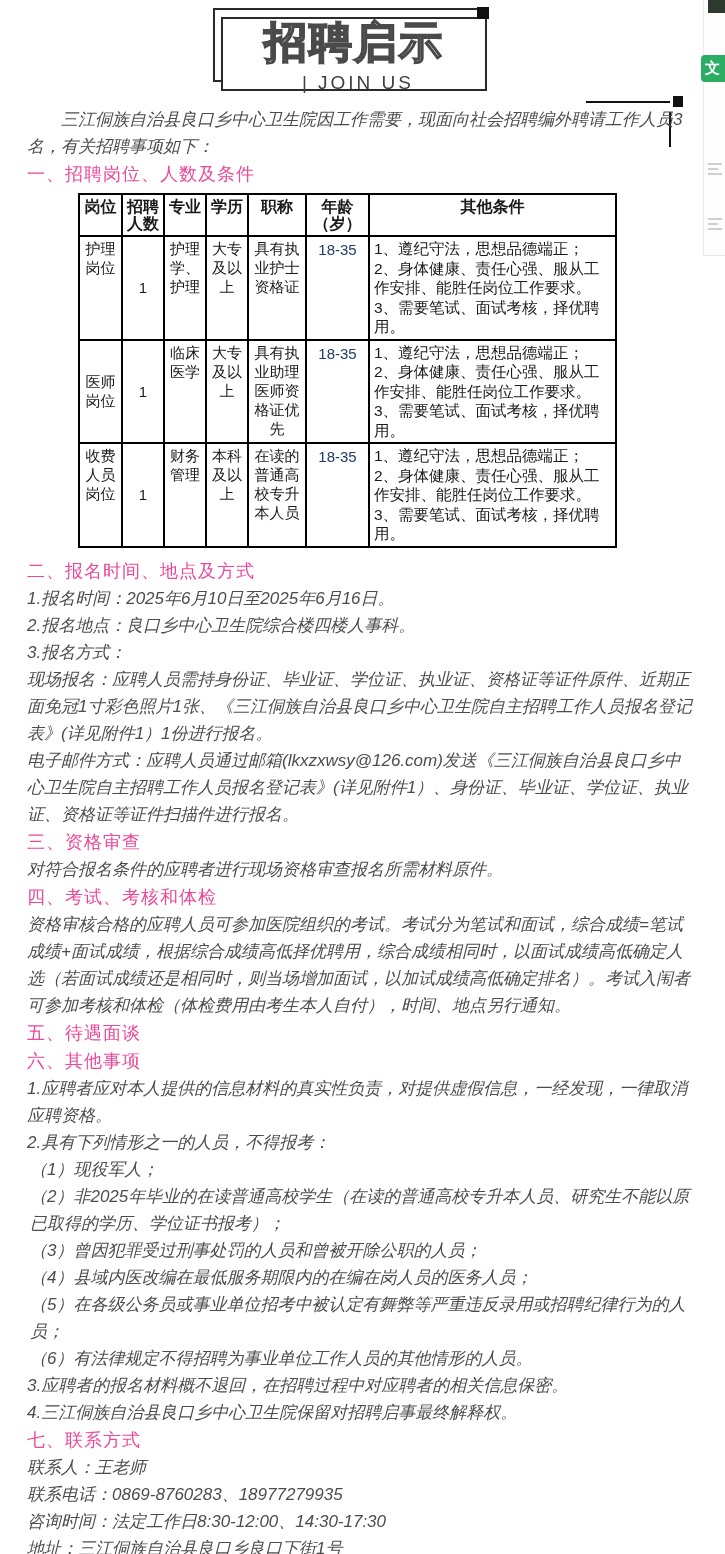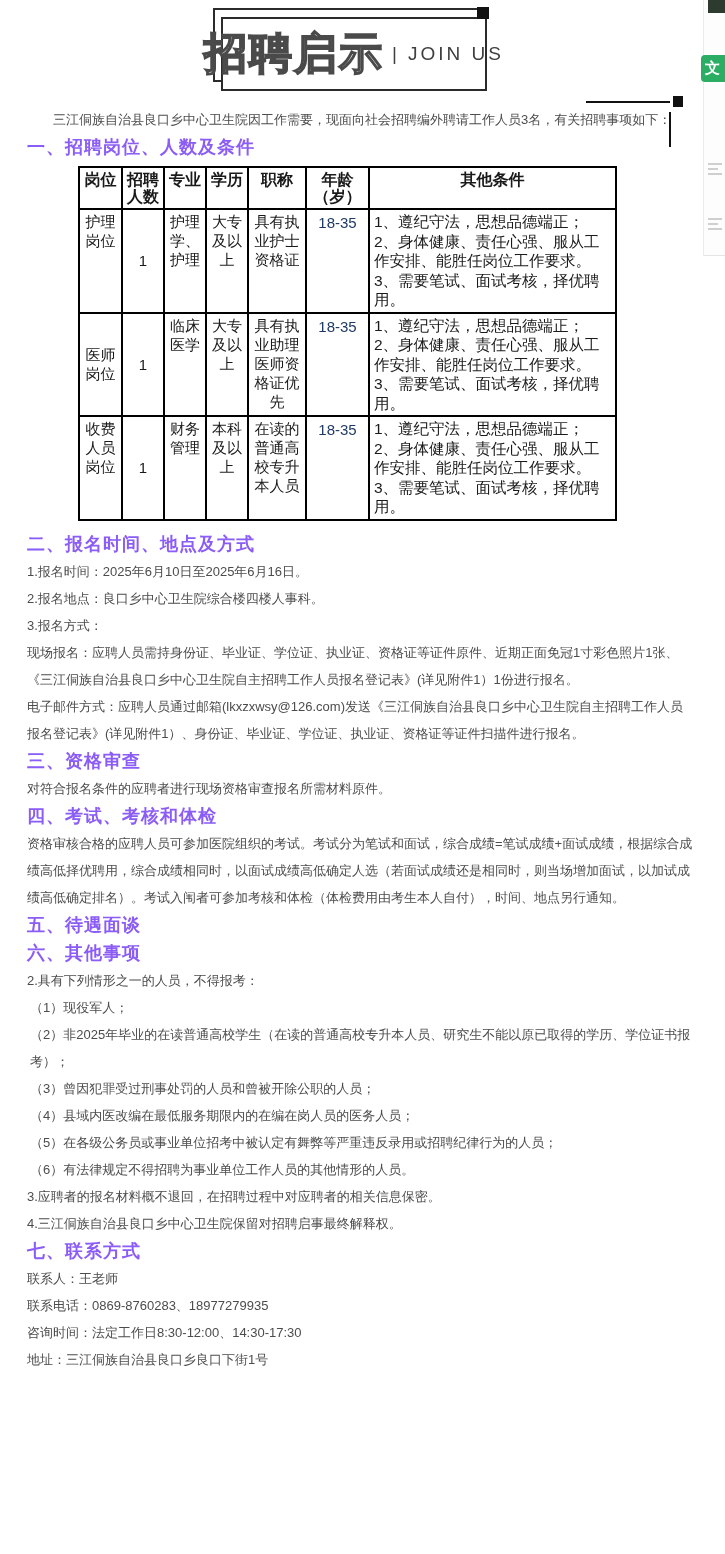--- a/index.html
+++ b/index.html
@@ -19,20 +19,21 @@
     width: 266px; height: 74px;
     border: 2px solid #2b2b2b;
   }
   .title-box .inner {
     position: absolute; left: 6px; top: 7px;
     width: 266px; height: 74px;
     border: 2px solid #2b2b2b;
     background: #ffffff;
     display: flex; align-items: center; justify-content: center;
     white-space: nowrap;
+    flex-direction: column;
   }
   .corner-square {
     position: absolute; left: 477px; top: 7px;
     width: 12px; height: 12px; background: #111;
   }
   .outline-title {
     font-size: 43px; font-weight: 900; letter-spacing: 2px;
     color: #ffffff;
     -webkit-text-stroke: 1.6px #4a4a4a;
     text-stroke: 1.6px #4a4a4a;
@@ -83,25 +84,25 @@
   .side-marks.m2 { top: 215px; }
   .side-marks span { display:block; height: 2px; background: #cfcfcf; margin: 3px 0; }
   .side-marks span:nth-child(2) { width: 10px; }
 
   
   .content {
     position: absolute; left: 0; top: 0;
     width: 703px;
     padding: 106px 8px 0 27px;
   }
-  .para { font-size: 13px; line-height: 27px; color: #4c4c4c; }
+  .para { font-size: 17px; line-height: 27px; color: #4c4c4c; font-style: italic; }
   .indent { text-indent: 2em; }
   .sec-h {
-    font-size: 18px; font-weight: 700; line-height: 28px;
-    color: #8b5cf6; letter-spacing: 1px;
+    font-size: 18px; font-weight: 400; line-height: 28px;
+    color: #ec4899; letter-spacing: 1px;
   }
   .subitem { padding-left: 3px; }
 
   
   table.recruit {
     border-collapse: collapse;
     margin: 5px 0 9px 51px;
     table-layout: fixed;
     width: 537px;
     color: #1a1a1a;
@@ -234,20 +235,21 @@
   <p class="para">电子邮件方式：应聘人员通过邮箱(lkxzxwsy@126.com)发送《三江侗族自治县良口乡中心卫生院自主招聘工作人员报名登记表》(详见附件1）、身份证、毕业证、学位证、执业证、资格证等证件扫描件进行报名。</p>
 
   <h2 class="sec-h">三、资格审查</h2>
   <p class="para">对符合报名条件的应聘者进行现场资格审查报名所需材料原件。</p>
 
   <h2 class="sec-h">四、考试、考核和体检</h2>
   <p class="para">资格审核合格的应聘人员可参加医院组织的考试。考试分为笔试和面试，综合成绩=笔试成绩+面试成绩，根据综合成绩高低择优聘用，综合成绩相同时，以面试成绩高低确定人选（若面试成绩还是相同时，则当场增加面试，以加试成绩高低确定排名）。考试入闱者可参加考核和体检（体检费用由考生本人自付），时间、地点另行通知。</p>
 
   <h2 class="sec-h">五、待遇面谈</h2>
   <h2 class="sec-h">六、其他事项</h2>
+  <p class="para">1.应聘者应对本人提供的信息材料的真实性负责，对提供虚假信息，一经发现，一律取消应聘资格。</p>
   <p class="para">2.具有下列情形之一的人员，不得报考：</p>
   <p class="para subitem">（1）现役军人；</p>
   <p class="para subitem">（2）非2025年毕业的在读普通高校学生（在读的普通高校专升本人员、研究生不能以原已取得的学历、学位证书报考）；</p>
   <p class="para subitem">（3）曾因犯罪受过刑事处罚的人员和曾被开除公职的人员；</p>
   <p class="para subitem">（4）县域内医改编在最低服务期限内的在编在岗人员的医务人员；</p>
   <p class="para subitem">（5）在各级公务员或事业单位招考中被认定有舞弊等严重违反录用或招聘纪律行为的人员；</p>
   <p class="para subitem">（6）有法律规定不得招聘为事业单位工作人员的其他情形的人员。</p>
   <p class="para">3.应聘者的报名材料概不退回，在招聘过程中对应聘者的相关信息保密。</p>
   <p class="para">4.三江侗族自治县良口乡中心卫生院保留对招聘启事最终解释权。</p>
 

